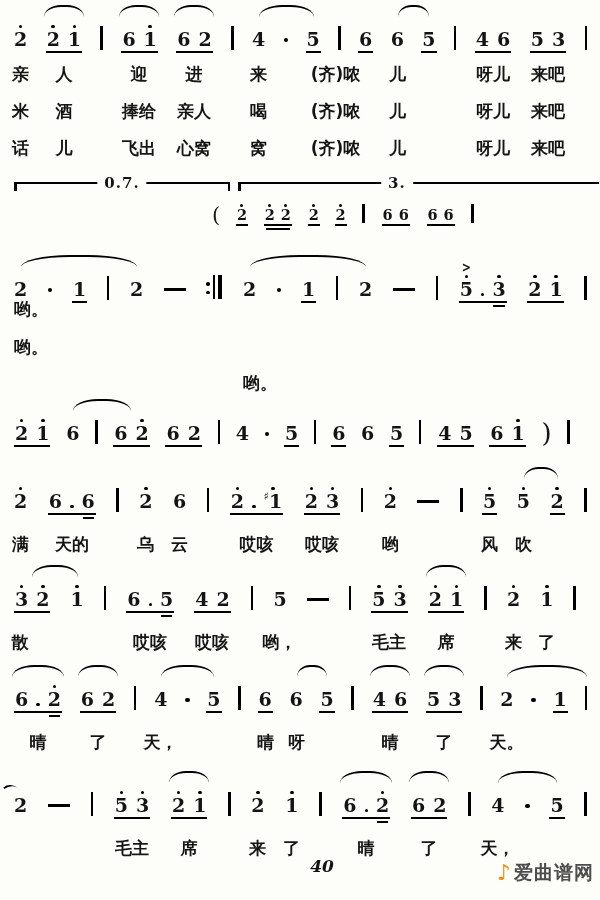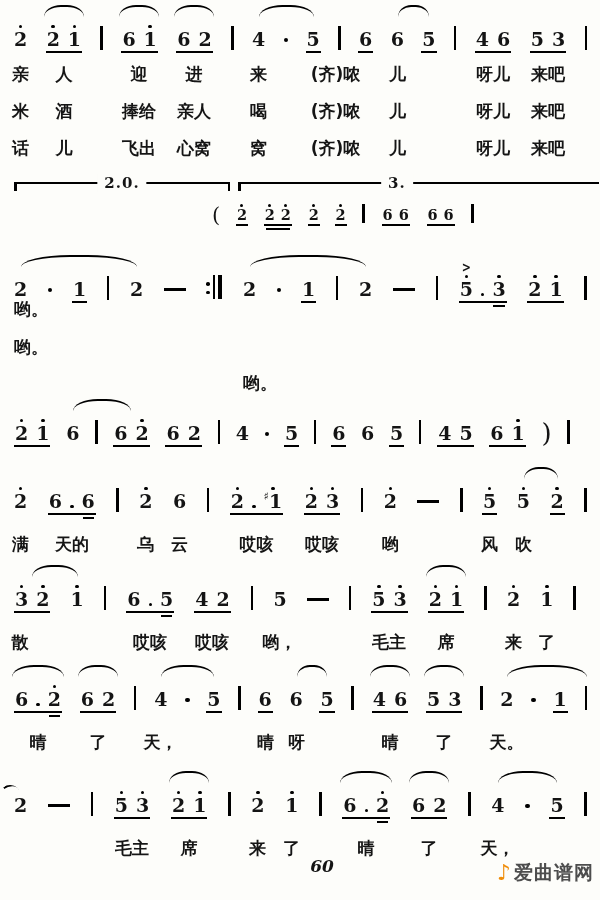--- a/index.html
+++ b/index.html
@@ -199,21 +199,21 @@
         <span class="syl" style="left: 383.5px; transform: translateX(-50%);">儿</span>
         <span class="syl" style="left: 479px; transform: translateX(-50%);">呀儿</span>
         <span class="syl" style="left: 534px; transform: translateX(-50%);">来吧</span>
       </div>
   </section>
 
   <section class="sys2b">
     <div class="volta v1">
       <i class="hookl"></i>
       <i class="hookr"></i>
-      <span class="vlabel">2.0.</span>
+      <span class="vlabel">0.7.</span>
     </div>
     <div class="volta v2">
       <i class="hookl"></i>
       <span class="vlabel">3.</span>
     </div>
     <div class="notes grace">
         <span class="paren">(</span>
         <span class="nt nu1">
           <span class="octrow">
             <i class="odot"></i>
@@ -809,20 +809,20 @@
         <span class="syl" style="left: 118px; transform: translateX(-50%);">毛主</span>
         <span class="syl" style="left: 175px; transform: translateX(-50%);">席</span>
         <span class="syl" style="left: 243.5px; transform: translateX(-50%);">来</span>
         <span class="syl" style="left: 277.5px; transform: translateX(-50%);">了</span>
         <span class="syl" style="left: 352px; transform: translateX(-50%);">晴</span>
         <span class="syl" style="left: 415px; transform: translateX(-50%);">了</span>
         <span class="syl" style="left: 483.5px; transform: translateX(-50%);">天，</span>
       </div>
   </section>
 
-  <div class="pageno">60</div>
+  <div class="pageno">40</div>
 
   <div class="wm">
     <span class="nicon" style="color: rgb(239, 140, 8);">♪</span>
     <span class="wtxt" style="color: rgb(77, 77, 77);">爱曲谱网</span>
   </div>
 
 </div>
 
 </body></html>

